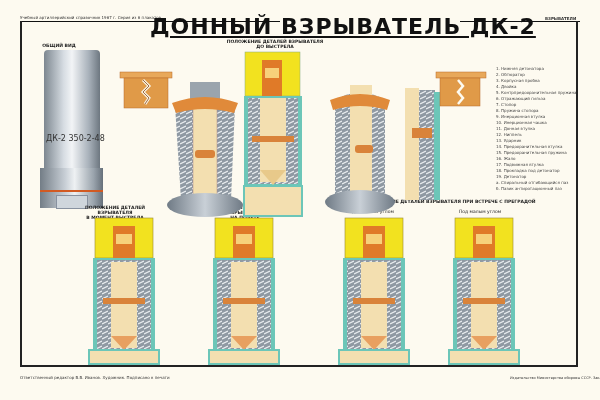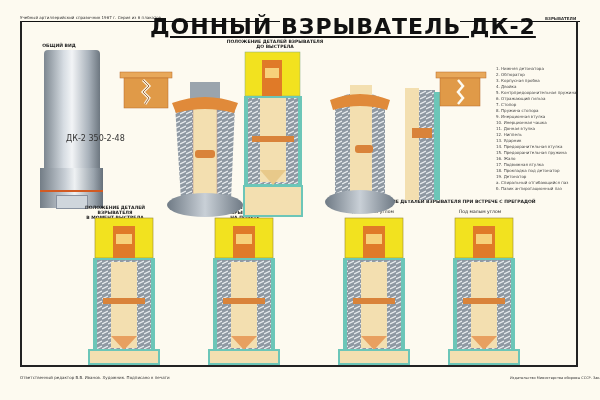--- a/index.html
+++ b/index.html
@@ -25,21 +25,21 @@
 <div class="abs tiny" style="left:20px;top:15px;">Учебный артиллерийский справочник 1967 г. Серия из 6 плакатов</div>
 <div class="title">ДОННЫЙ ВЗРЫВАТЕЛЬ ДК-2</div>
 <div class="abs tiny" style="left:545px;top:16px;font-weight:bold;">ВЗРЫВАТЕЛИ</div>
 
 <div class="abs cap" style="left:34px;top:43px;width:50px;">ОБЩИЙ ВИД</div>
 <div class="abs" style="left:40px;top:50px;width:63px;height:160px;">
   <div style="position:absolute;left:4px;top:0;width:56px;height:120px;background:linear-gradient(90deg,#7d8790,#d6dce2 35%,#f2f4f6 50%,#a8b1ba 80%,#6d7780);border-radius:4px 4px 0 0;"></div>
   <div style="position:absolute;left:0;top:118px;width:63px;height:40px;background:linear-gradient(90deg,#737d86,#c8cfd6 40%,#eef1f3 55%,#9aa4ad 85%,#66707a);"></div>
   <div style="position:absolute;left:0;top:140px;width:63px;height:2px;background:#d25a22;"></div>
   <div style="position:absolute;left:16px;top:145px;width:30px;height:12px;border:1px solid #8892a0;background:#cfd6dc;"></div>
-  <div class="abs" style="left:6px;top:84px;font-size:8px;color:#333;white-space:nowrap;margin-left:20px;">ДК-2 350-2-48</div>
+  <div class="abs" style="left:6px;top:84px;font-size:8px;color:#333;white-space:nowrap;">ДК-2 350-2-48</div>
 </div>
 
 <div class="abs cap" style="left:225px;top:39px;width:100px;">
   <div>ПОЛОЖЕНИЕ ДЕТАЛЕЙ ВЗРЫВАТЕЛЯ</div>
   <div>ДО ВЫСТРЕЛА</div>
 </div>
 <div class="abs cap" style="left:70px;top:205px;width:90px;">
   <div>ПОЛОЖЕНИЕ ДЕТАЛЕЙ ВЗРЫВАТЕЛЯ</div>
   <div>В МОМЕНТ ВЫСТРЕЛА</div>
 </div>

